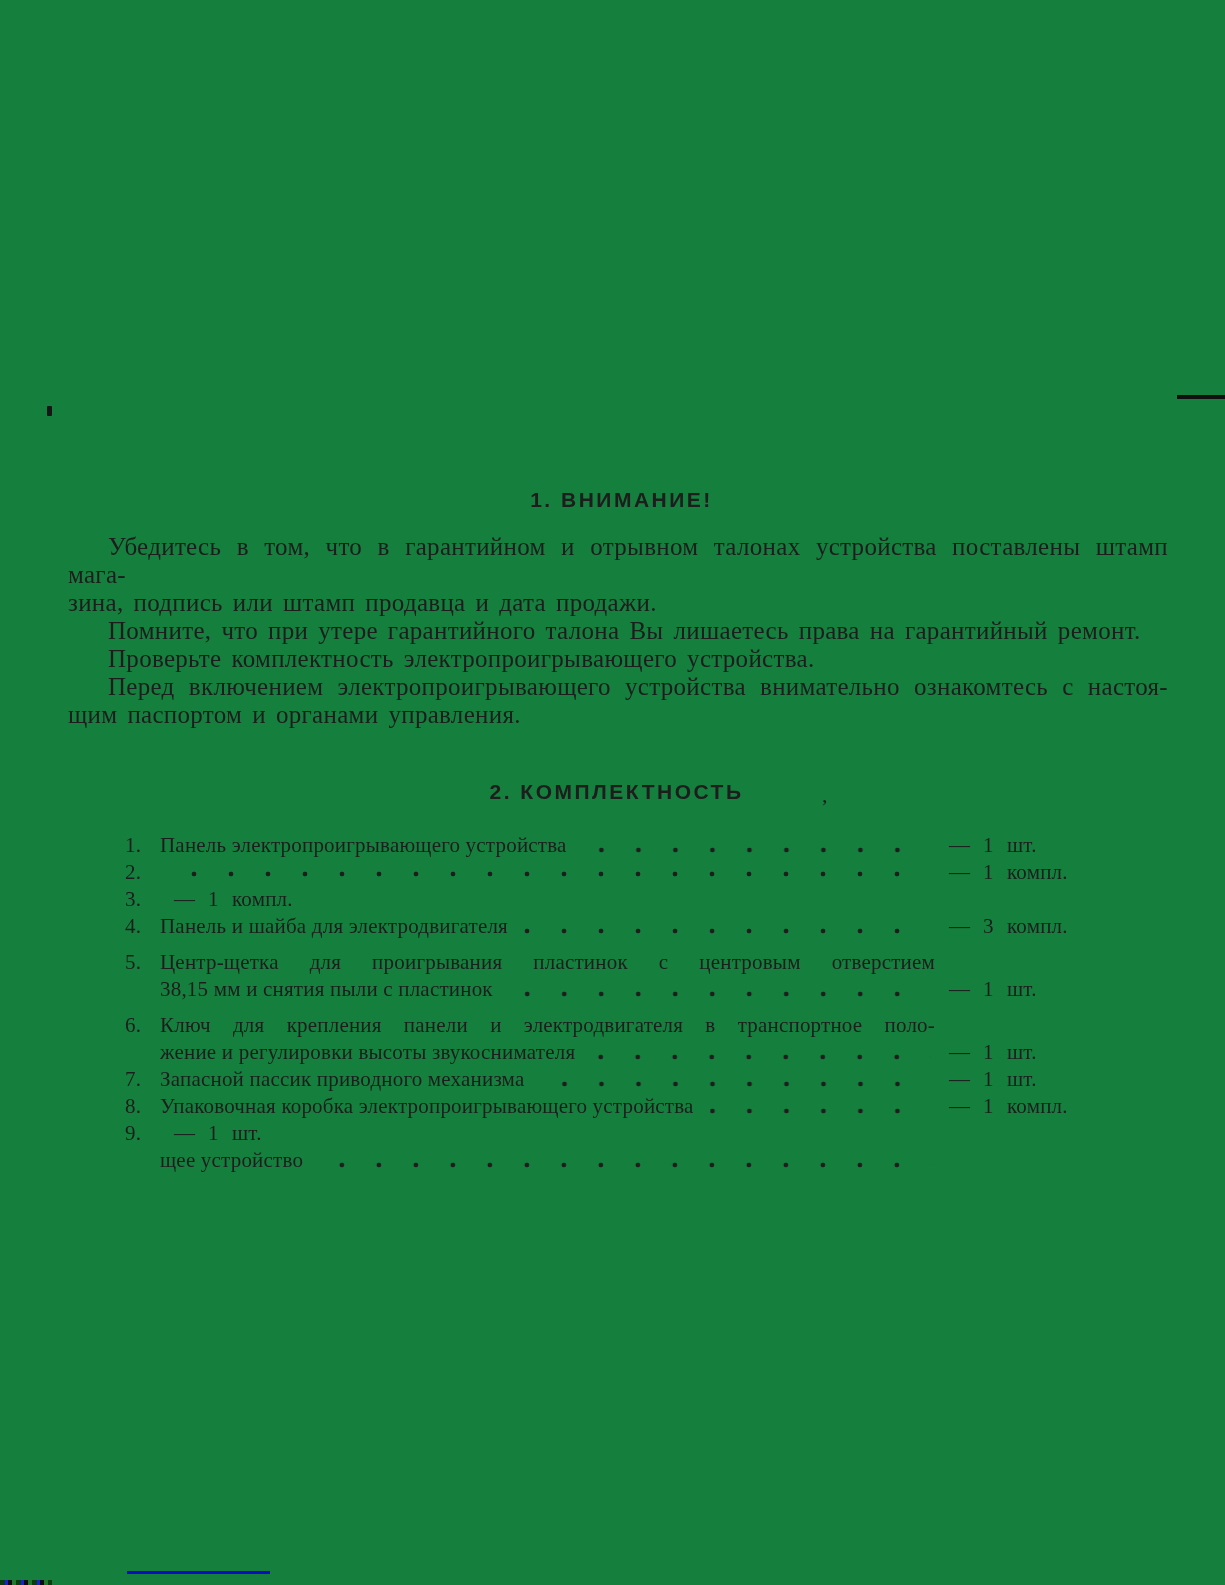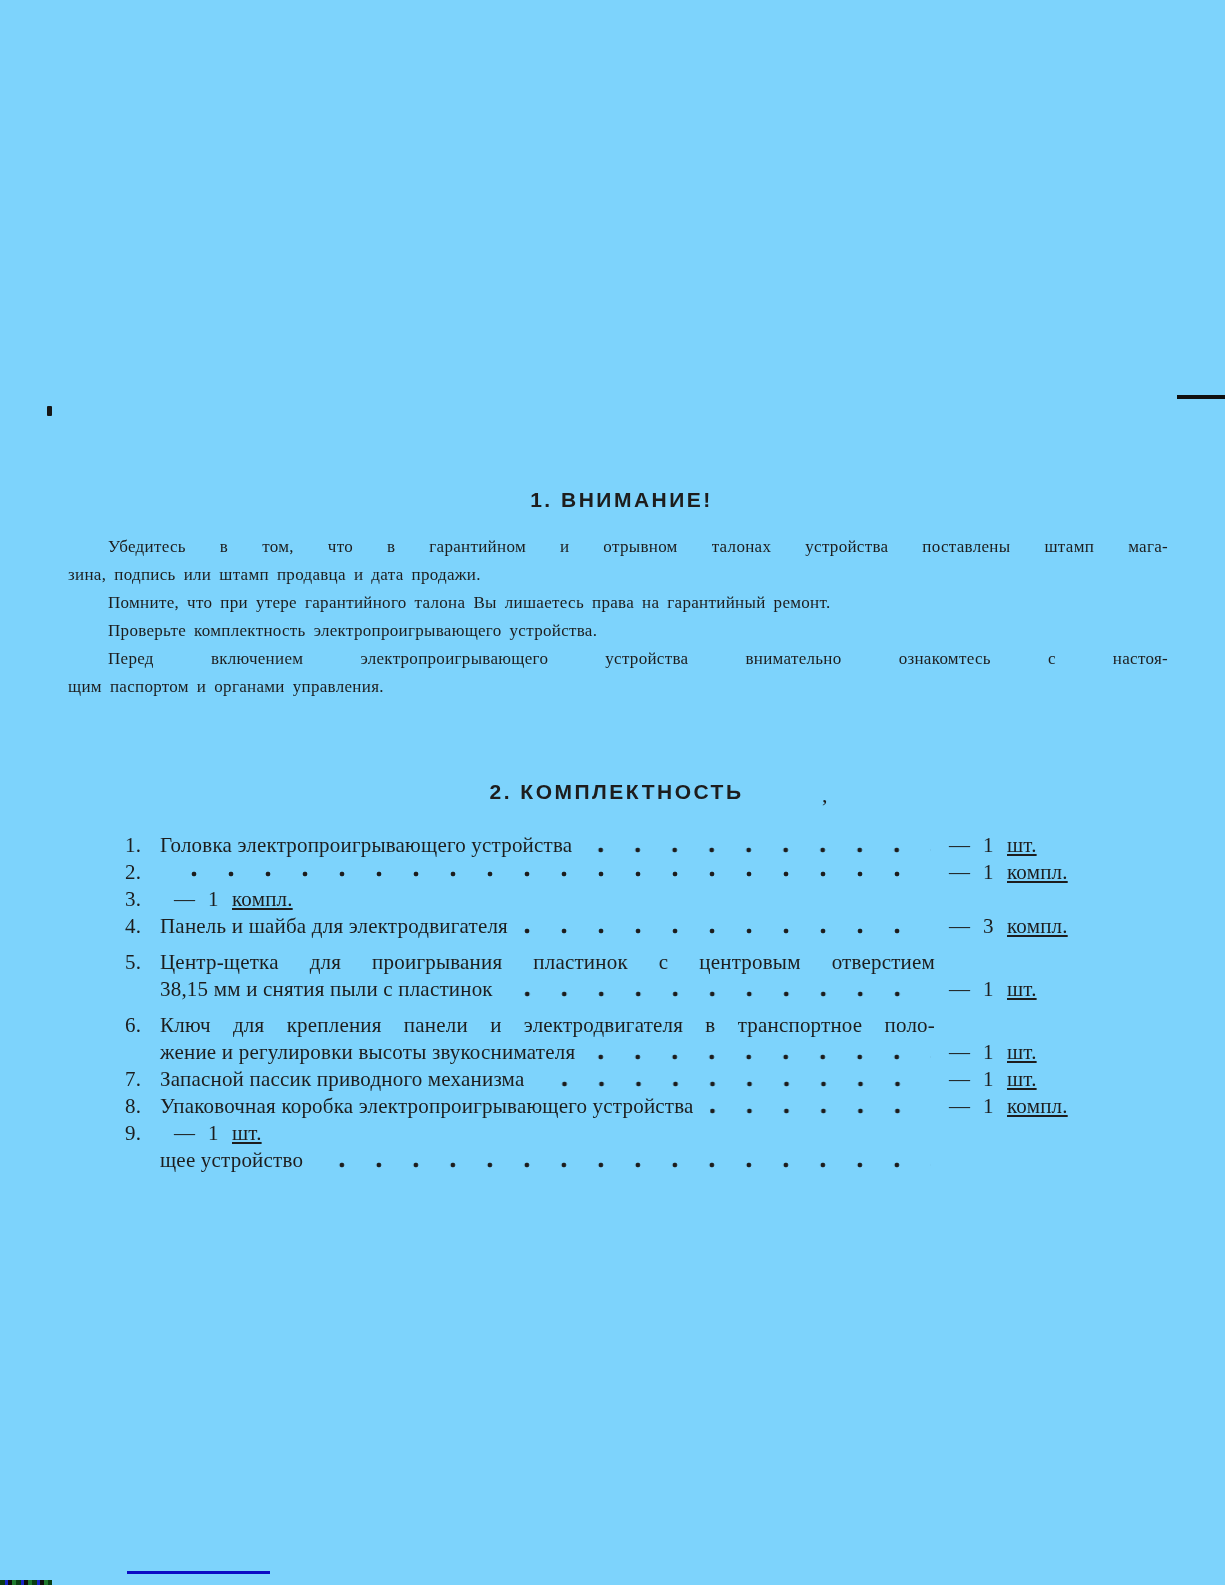--- a/index.html
+++ b/index.html
@@ -1,20 +1,20 @@
 <!DOCTYPE html>
 <html style="--ink: #1d1d1d; --accent: #0b0bc4;"><head>
 <meta charset="utf-8">
 <style>
   html, body { margin: 0; padding: 0; background: #ffffff; }
   .page {
     position: relative;
     width: 1225px;
     height: 1585px;
-    background: #7dd3fc;
+    background: #15803d;
     color: var(--ink, #1d1d1d);
     font-family: "Liberation Serif", serif;
     overflow: hidden;
   }
 
   
   .sec-heading {
     position: absolute;
     left: 0;
     width: 100%;
@@ -26,21 +26,21 @@
     letter-spacing: 2.5px;
     white-space: nowrap;
   }
   #attention-heading   { top: 488px; padding-left: 18px; }
   #completeness-heading{ top: 780px; padding-left: 8px; }
 
   
   #attention-paragraphs {
     position: absolute;
     top: 533px; left: 68px; width: 1100px;
-    font-size: 17px; line-height: 28px;
+    font-size: 25px; line-height: 28px;
     word-spacing: 3.5px; letter-spacing: 0.3px;
   }
   .pline { min-height: 28px; }
   .pline.indent { text-indent: 40px; }
   .pline.jfull  { text-align: justify; text-align-last: justify; }
 
   
   #stray-comma { position: absolute; left: 822px; top: 782px; font-size: 22px; }
 
   
@@ -60,21 +60,21 @@
     height: 9px;
     margin: 0 4px 4px 16px;
     background-image: radial-gradient(circle at 3px 4px, var(--ink, #1d1d1d) 2px, rgba(0,0,0,0) 2.7px);
     background-size: 37px 9px;
     background-repeat: repeat-x;
     background-position: right 0 bottom 0;
   }
   .lqty { flex: none; width: 160px; box-sizing: border-box; padding-left: 14px; display: flex; align-items: baseline; }
   .lqty .dash  { flex: none; width: 34px; }
   .lqty .count { flex: none; width: 24px; }
-  .lqty .unit  { flex: none; text-decoration: underline; }
+  .lqty .unit  { flex: none; }
 
   
   #speck-top-left  { position: absolute; left: 47px;  top: 406px;  width: 5px;  height: 10px; background: #161616; border-radius: 1px; }
   #edge-line-top-right { position: absolute; left: 1177px; top: 395px; width: 48px; height: 4px; background: #101010; }
   #footer-blue-line { position: absolute; left: 127px; top: 1571px; width: 143px; height: 3px; background: var(--accent, #0b0bc4); }
   #corner-artifact  { position: absolute; left: 0; top: 1580px; width: 52px; height: 5px;
     background: repeating-linear-gradient(90deg, #0a3d12 0 5px, #1726c8 5px 8px, #0d0d0d 8px 12px, #1f7a2e 12px 16px); }
 </style>
 </head>
 <body>
@@ -104,21 +104,21 @@
     </div>
 
   <div id="completeness-heading" class="sec-heading">2. КОМПЛЕКТНОСТЬ</div>
 
   <div id="stray-comma">,</div>
 
   <div id="completeness-list">
       <div class="lrow">
         <span class="lnum">1.</span>
         <span class="ltext-area">
-          <span class="lt">Головка электропроигрывающего устройства</span>
+          <span class="lt">Панель электропроигрывающего устройства</span>
           <span class="dots"></span>
         </span>
         <span class="lqty">
           <span class="dash">—</span>
           <span class="count">1</span>
           <span class="unit">шт.</span>
         </span>
       </div>
       <div class="lrow">
         <span class="lnum">2.</span>

